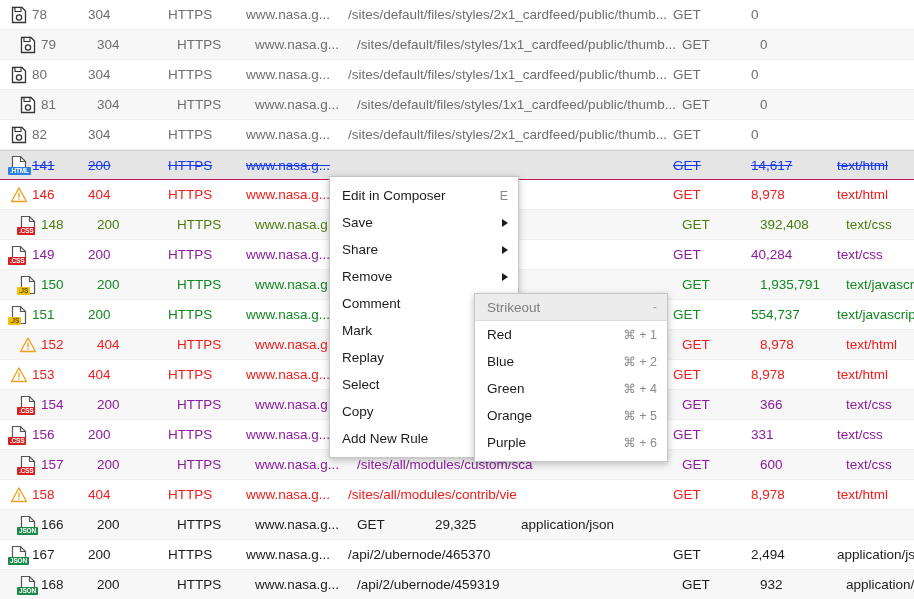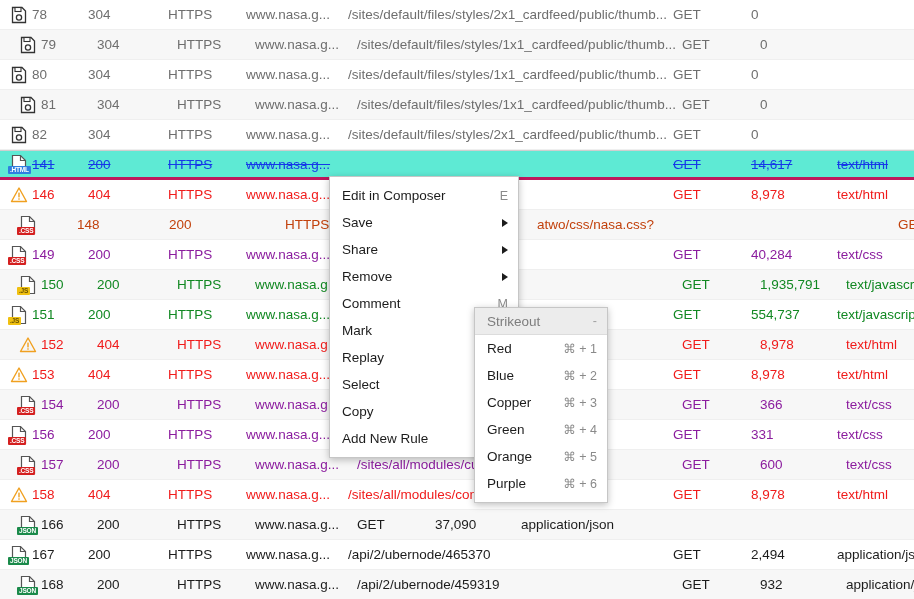--- a/index.html
+++ b/index.html
@@ -30,42 +30,42 @@
     height: 30px;
     display: flex;
     align-items: center;
     font-size: 13.5px;
     white-space: nowrap;
     background: #ffffff;
     border-bottom: 1px solid #efefef;
   }
   .row.alt { background: #f7f7f7; padding-left: 9px; }
   .row.selected {
-    background: #5eead4;
+    background: #e5e5e5;
     border-top: 1px solid #cfcfcf;
-    border-bottom: 3px solid #be185d;
+    border-bottom: 1px solid #be185d;
   }
   .row.selected .cell { text-decoration: line-through; }
 
   .cell { overflow: hidden; text-overflow: clip; }
 
   .c-icon   { width: 32px; min-width: 32px; padding-left: 10px; display: flex; align-items: center; }
   .c-id     { width: 56px; min-width: 56px; }
   .c-result { width: 80px; min-width: 80px; }
   .c-proto  { width: 78px; min-width: 78px; }
   .c-host   { width: 102px; min-width: 102px; }
   .c-url    { width: 325px; min-width: 325px; }
   .c-body   { width: 86px; min-width: 86px; }
   .c-ctype  { width: 150px; min-width: 150px; }
 
   
   .m-grey    { color: #6e6e6e; }
   .m-blue    { color: #1638e8; }
   .m-red     { color: #f01b1b; }
-  .m-orange  { color: #c2410c; margin-left: 36px; }
+  .m-orange  { color: #4d7c0f; }
   .m-purple  { color: #8b1c9e; }
   .m-green   { color: #118822; }
   .m-black   { color: #1c1c1c; }
 
   
   .ficon {
     position: relative;
     width: 18px; height: 20px;
     flex: 0 0 18px;
   }
@@ -92,21 +92,21 @@
     position: absolute;
     background: #ffffff;
     border: 1px solid #c6c6c6;
     box-shadow: 0 2px 7px rgba(0,0,0,0.25);
     padding: 5px 0;
     z-index: 50;
     font-size: 13.5px;
     color: #1c1c1c;
   }
   #main-menu { left: 307px; top: 176px; width: 190px; margin-left: 22px; }
-  #sub-menu  { left: 474px; top: 307px; width: 134px; }
+  #sub-menu  { left: 474px; top: 293px; width: 194px; }
 
   .menu-item {
     height: 27px;
     display: flex;
     align-items: center;
     padding: 0 10px 0 12px;
     cursor: default;
   }
   .menu-item .label { flex: 1; }
   .menu-item .accel {
@@ -470,21 +470,21 @@
               <path d="M10.5 1.5 v5 h5" fill="none" stroke="#555" stroke-width="1.2"></path>
             </svg>
             <span class="badge json">JSON</span>
           </span>
         </div>
         <div class="cell c-id m-black">166</div>
         <div class="cell c-result m-black">200</div>
         <div class="cell c-proto m-black">HTTPS</div>
         <div class="cell c-host m-black">www.nasa.g...</div>
         <div class="cell c-proto m-black">GET</div>
-        <div class="cell c-body m-black">37,090</div>
+        <div class="cell c-body m-black">29,325</div>
         <div class="cell c-ctype m-black">application/json</div>
       </div>
       <div class="row">
         <div class="c-icon">
           <span class="ficon">
             <svg width="18" height="20" viewBox="0 0 18 20">
               <path d="M2.5 1.5 h8 l5 5 v12 h-13 z" fill="#ffffff" stroke="#555" stroke-width="1.2"></path>
               <path d="M10.5 1.5 v5 h5" fill="none" stroke="#555" stroke-width="1.2"></path>
             </svg>
             <span class="badge json">JSON</span>
@@ -569,24 +569,20 @@
       </div>
       <div class="menu-item">
         <span class="label">Red</span>
         <span class="accel">⌘ + 1</span>
       </div>
       <div class="menu-item">
         <span class="label">Blue</span>
         <span class="accel">⌘ + 2</span>
       </div>
       <div class="menu-item">
-        <span class="label">Copper</span>
-        <span class="accel">⌘ + 3</span>
-      </div>
-      <div class="menu-item">
         <span class="label">Green</span>
         <span class="accel">⌘ + 4</span>
       </div>
       <div class="menu-item">
         <span class="label">Orange</span>
         <span class="accel">⌘ + 5</span>
       </div>
       <div class="menu-item">
         <span class="label">Purple</span>
         <span class="accel">⌘ + 6</span>

